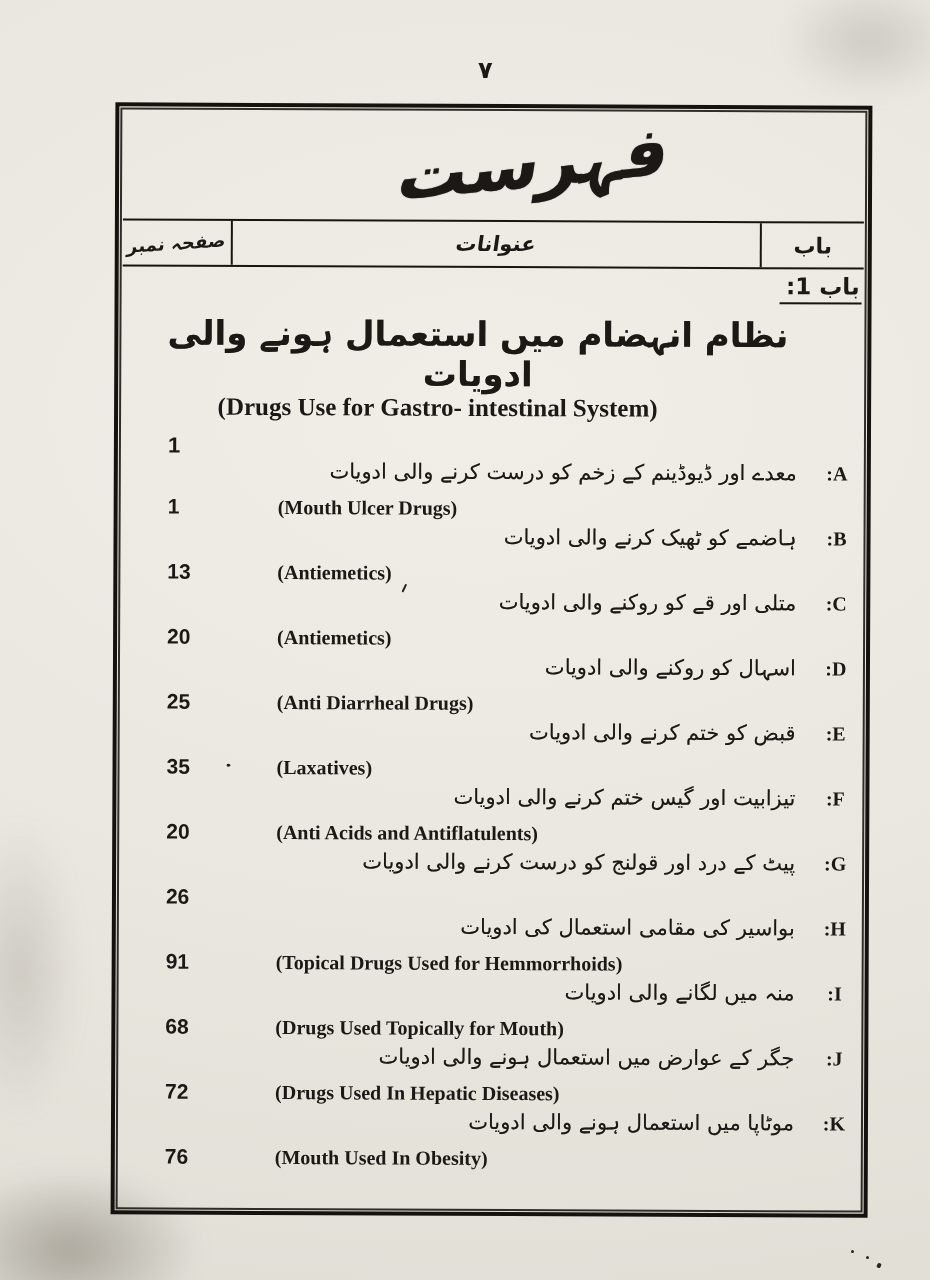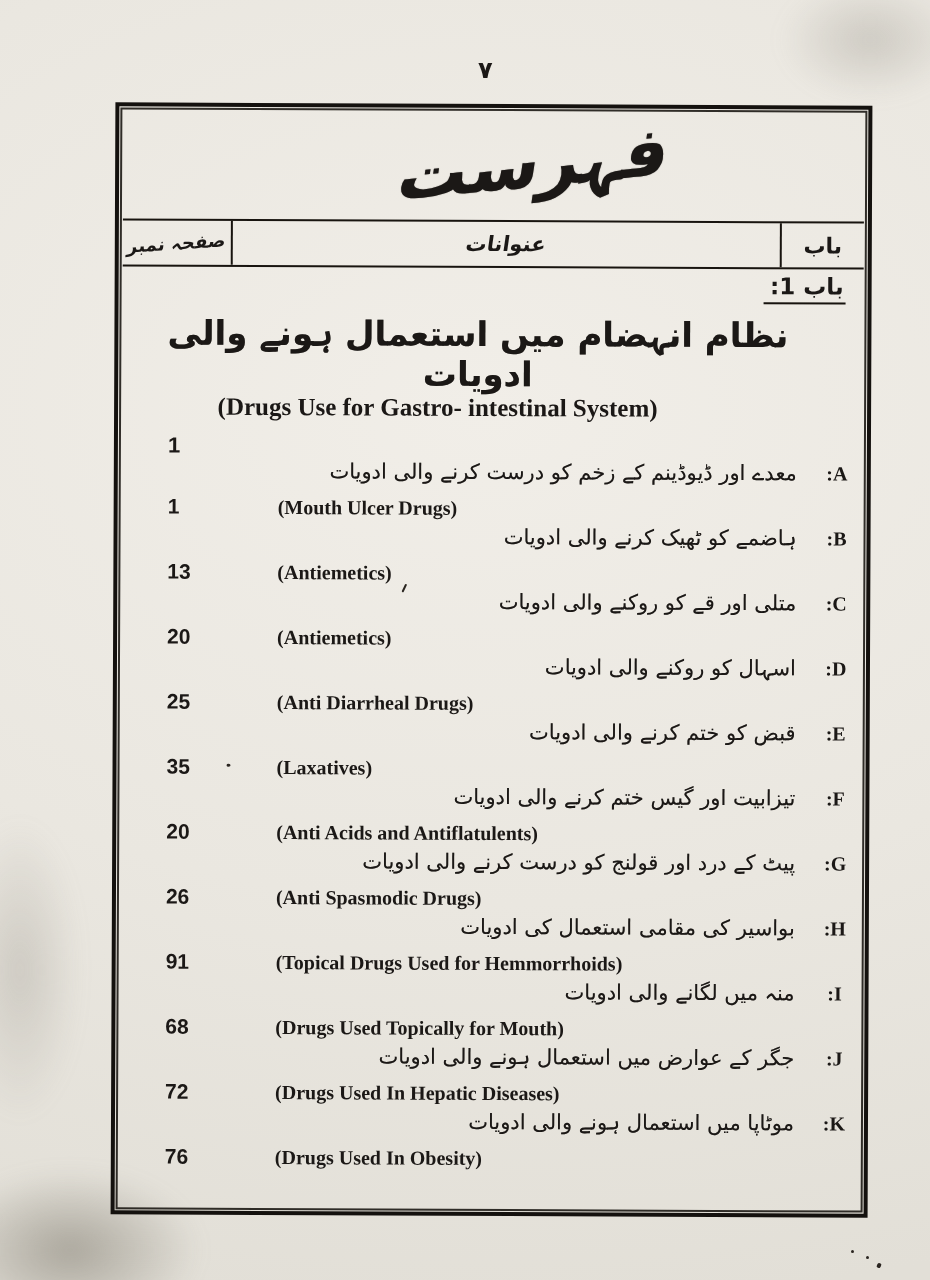--- a/index.html
+++ b/index.html
@@ -54,27 +54,27 @@
     text-shadow:0 0 1px rgba(20,15,10,.55);
   }
 
   
   .header-row{ display:flex; height:46px; border-bottom:2px solid #18140f; direction:ltr; }
   .header-row .cell{ display:flex; align-items:center; justify-content:center; font-weight:bold; }
   .cell-pagecol{ width:110px; border-right:2px solid #18140f; font-size:18px; }
   .cell-pagecol .skew{ transform:skewX(-10deg) rotate(-4deg); }
   .cell-topics{ flex:1; border-right:2px solid #18140f; font-size:21px; }
   .cell-topics .skew{ transform:skewX(-8deg); }
-  .cell-chapter{ width:82px; font-size:22px; }
+  .cell-chapter{ width:102px; font-size:22px; }
 
   
   .content{ position:relative; flex:1; }
 
   .chapter-label{
-    position:absolute; top:4px; right:18px;
+    position:absolute; top:4px; right:2px;
     direction:rtl; font-size:23px; font-weight:bold;
     border-bottom:2.5px solid #17130e; padding:0 2px 3px 6px;
   }
   .chapter-heading-ur{
     position:absolute; top:46px; left:0; right:30px;
     text-align:center; direction:rtl;
     font-size:34px; font-weight:bold;
     text-shadow:0 0 .5px rgba(20,15,10,.5);
   }
   .chapter-heading-en{
@@ -226,21 +226,20 @@
             </div>
           </div>
 
           <div class="entry">
             <div class="u-line">
               <span class="letter">G:</span>
               <span class="u-text">پیٹ کے درد اور قولنج کو درست کرنے والی ادویات</span>
             </div>
             <div class="e-line">
               <span class="page-num">26</span>
-              <span class="e-text">(Anti Spasmodic Drugs)</span>
             </div>
           </div>
 
           <div class="entry">
             <div class="u-line">
               <span class="letter">H:</span>
               <span class="u-text">بواسیر کی مقامی استعمال کی ادویات</span>
             </div>
             <div class="e-line">
               <span class="page-num">91</span>
@@ -270,21 +269,21 @@
             </div>
           </div>
 
           <div class="entry">
             <div class="u-line">
               <span class="letter">K:</span>
               <span class="u-text">موٹاپا میں استعمال ہونے والی ادویات</span>
             </div>
             <div class="e-line">
               <span class="page-num">76</span>
-              <span class="e-text">(Drugs Used In Obesity)</span>
+              <span class="e-text">(Mouth Used In Obesity)</span>
             </div>
           </div>
 
         </div>
 
         <div class="speck s1"></div>
         <div class="speck s2"></div>
       </div>
 
     </div>

